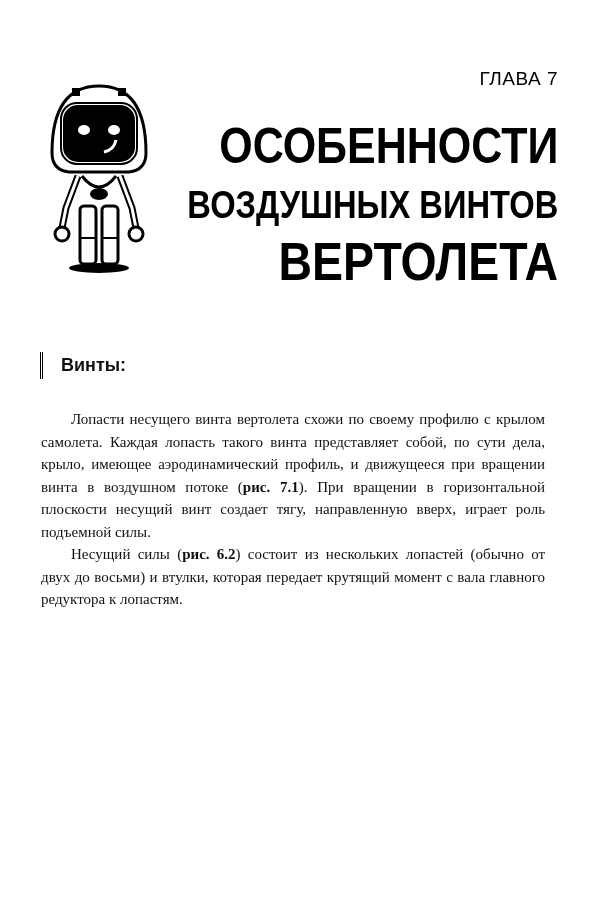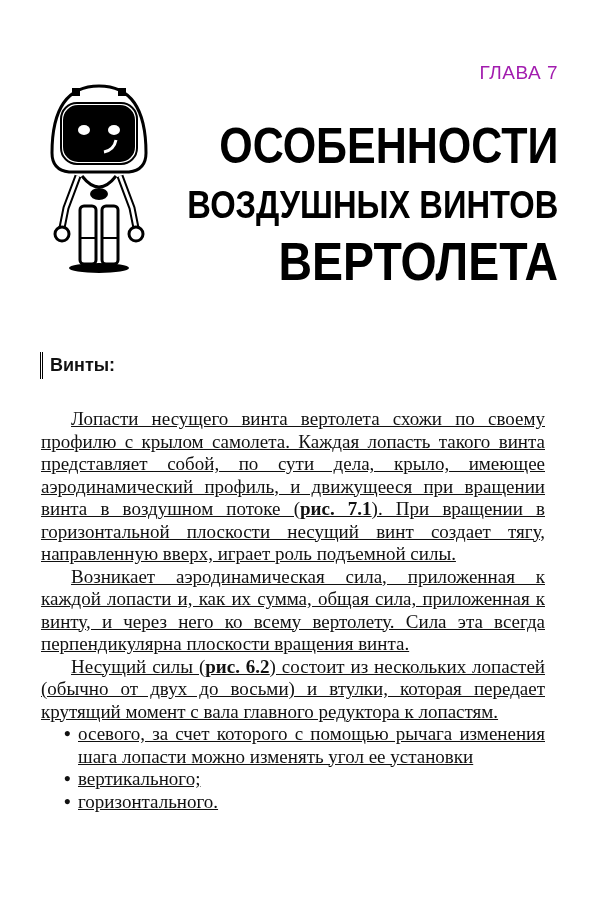--- a/index.html
+++ b/index.html
@@ -1,24 +1,24 @@
 <!DOCTYPE html>
 <html><head>
 <meta charset="utf-8">
 <style>
   html, body { margin:0; padding:0; background:#ffffff; }
   body { width:600px; height:897px; position:relative; overflow:hidden; color:#111; }
   .robot { position:absolute; left:44px; top:78px; width:120px; width:110px; height:200px; }
-  .chapter { position:absolute; right:42px; top:62px; font-family:"Liberation Sans", sans-serif; font-size:19px; letter-spacing:0.5px; color:#a21caf; }
+  .chapter { position:absolute; right:42px; top:68px; font-family:"Liberation Sans", sans-serif; font-size:19px; letter-spacing:0.5px; color:#000000; }
   .title { position:absolute; right:42px; font-family:"Liberation Sans", sans-serif; font-weight:bold; color:#000; text-align:right; white-space:nowrap; transform-origin:right center; }
   .t1 { top:117px; font-size:50px; transform:scaleX(0.86); }
   .t2 { top:184px; font-size:38px; transform:scaleX(0.86); }
   .t3 { top:230px; font-size:54px; transform:scaleX(0.86); }
-  .section { position:absolute; left:40px; top:352px; padding-left:7px; border-left:3px double #000; font-family:"Liberation Sans", sans-serif; font-weight:bold; font-size:18px; line-height:27px; }
-  .body { position:absolute; left:41px; top:408px; width:504px; font-family:"Liberation Serif", serif; font-size:19px; line-height:22.5px; text-align:justify;text-decoration:underline; }
+  .section { position:absolute; left:40px; top:352px; padding-left:18px; border-left:3px double #000; font-family:"Liberation Sans", sans-serif; font-weight:bold; font-size:18px; line-height:27px; }
+  .body { position:absolute; left:41px; top:408px; width:504px; font-family:"Liberation Serif", serif; font-size:15px; line-height:22.5px; text-align:justify; }
   .body p { margin:0; text-indent:30px; }
   .body b { font-weight:bold; }
   .body ul { list-style:none; margin:0; padding:0 0 0 23px; }
   .body li { position:relative; padding-left:14px; }
   .body li::before { content:"•"; position:absolute; left:0; top:0; font-weight:bold; }
 </style>
 </head>
 <body>
 
 <div class="robot">
@@ -55,20 +55,14 @@
 <div class="title t1">ОСОБЕННОСТИ</div>
 <div class="title t2">ВОЗДУШНЫХ ВИНТОВ</div>
 <div class="title t3">ВЕРТОЛЕТА</div>
 
 <div class="section">
   <div>Винты:</div>
 </div>
 
 <div class="body">
   <p><span>Лопасти несущего винта вертолета схожи по своему профилю с крылом самолета. Каждая лопасть такого винта представляет собой, по сути дела, крыло, имеющее аэродинамический профиль, и движущееся при вращении винта в воздушном потоке (</span><b>рис. 7.1</b><span>). При вращении в горизонтальной плоскости несущий винт создает тягу, направленную вверх, играет роль подъемной силы.</span></p>
-  <p><span>Возникает аэродинамическая сила, приложенная к каждой лопасти и, как их сумма, общая сила, приложенная к винту, и через него ко всему вертолету. Сила эта всегда перпендикулярна плоскости вращения винта.</span></p>
   <p><span>Несущий силы (</span><b>рис. 6.2</b><span>) состоит из нескольких лопастей (обычно от двух до восьми) и втулки, которая передает крутящий момент с вала главного редуктора к лопастям.</span></p>
-  <ul>
-    <li>осевого, за счет которого с помощью рычага изменения шага лопасти можно изменять угол ее установки</li>
-    <li>вертикального;</li>
-    <li>горизонтального.</li>
-  </ul>
 </div>
 
 </body></html>

